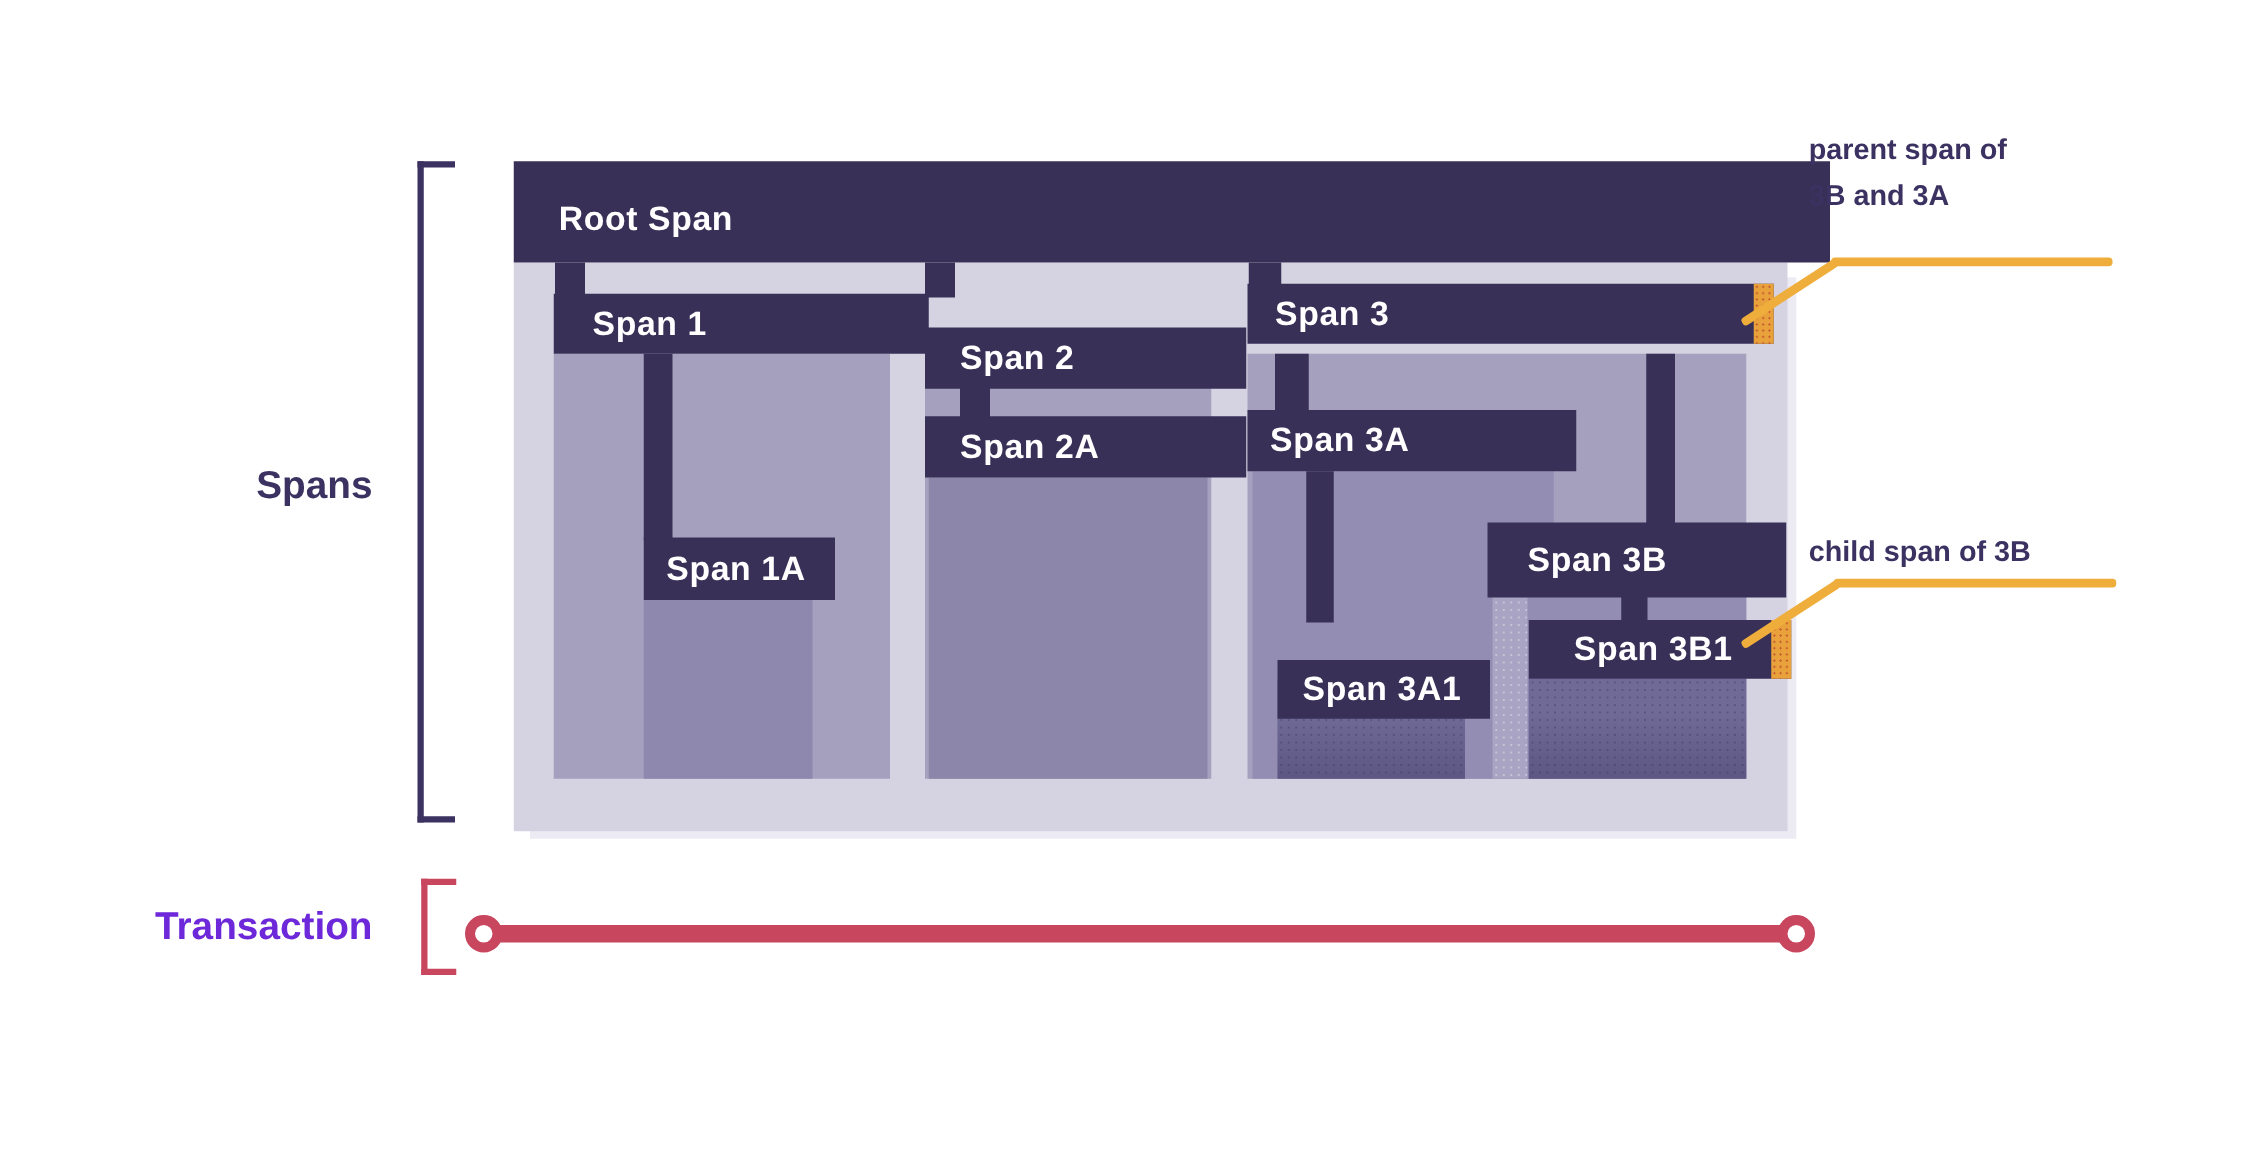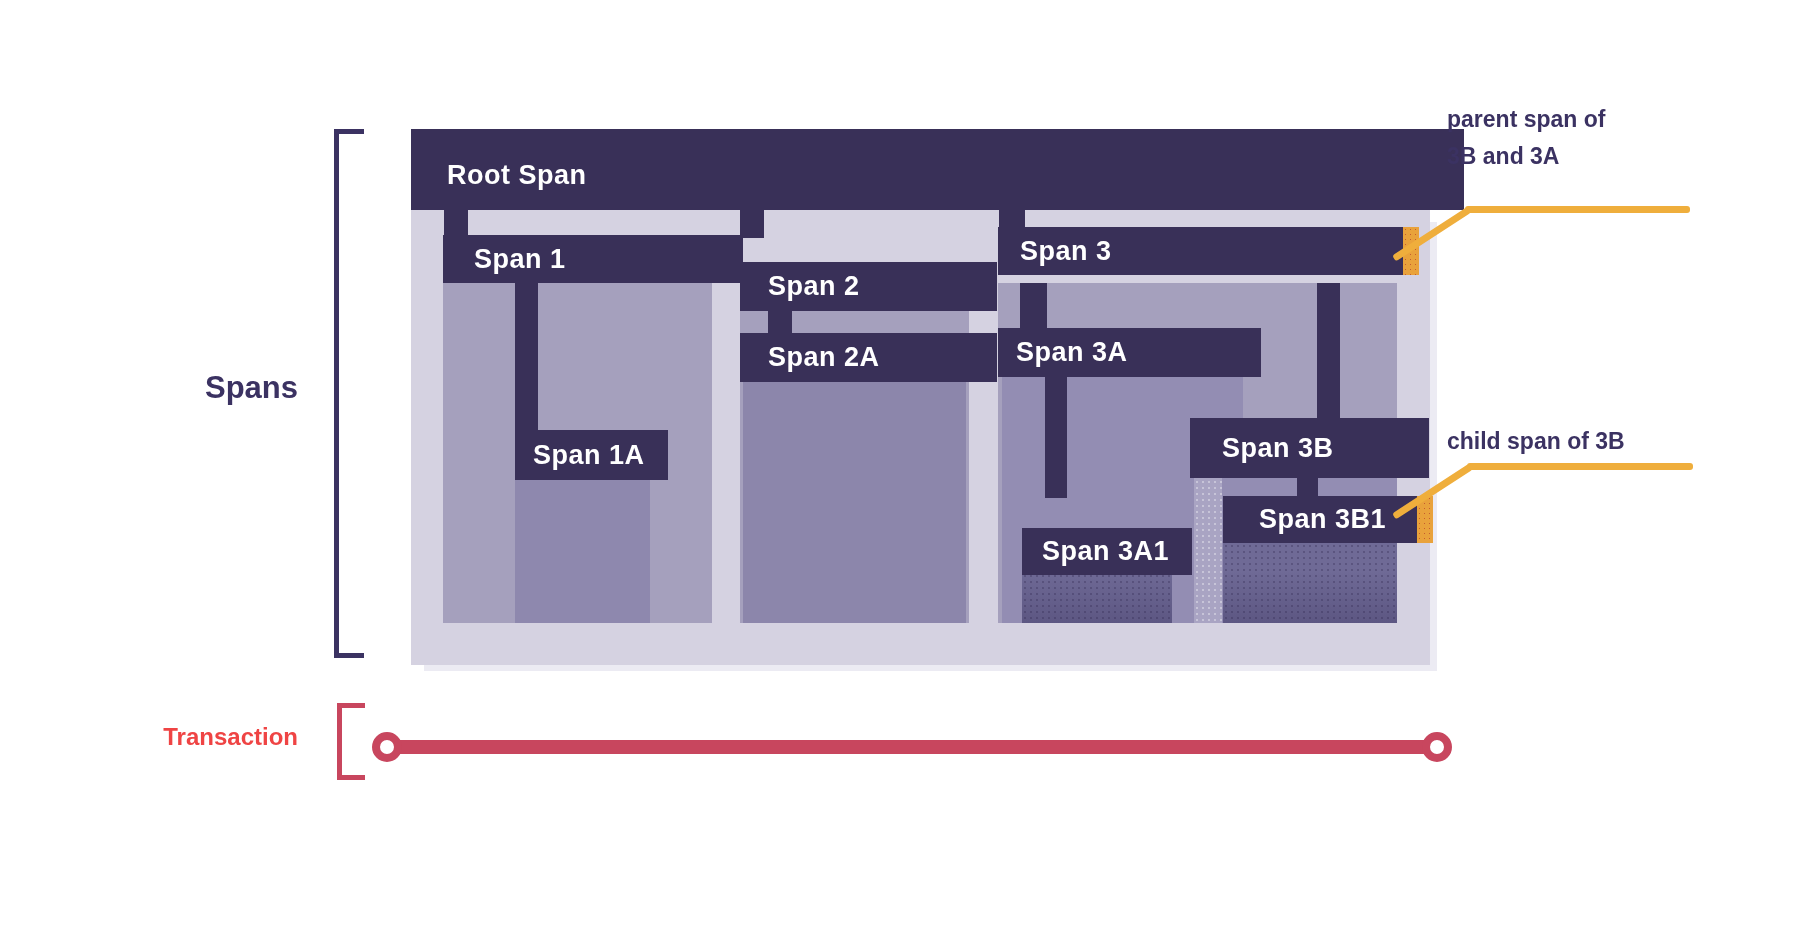--- a/index.html
+++ b/index.html
@@ -43,21 +43,21 @@
   .bracket-navy{
     position:absolute;box-sizing:border-box;
     border-left:5px solid #3B3262;border-top:5px solid #3B3262;border-bottom:5px solid #3B3262;
   }
   .bracket-red{
     position:absolute;box-sizing:border-box;
     border-left:5px solid #C8465E;border-top:5px solid #C8465E;border-bottom:5px solid #C8465E;
   }
   .side-label{position:absolute;font-weight:bold;color:#3B3262;}
   .spans-label{font-size:31px;}
-  .transaction-label{font-size:24px;color:#ef4444;}
+  .transaction-label{font-size:31px;color:#6d28d9;}
   .annotation{position:absolute;font-weight:bold;font-size:23px;line-height:37px;color:#3B3262;white-space:nowrap;}
   .callout{position:absolute;background:#EFAE3C;height:7px;border-radius:3px;}
   .callout-diag{transform-origin:0 50%;transform:rotate(-33deg);}
   .tx-line{position:absolute;background:#C8465E;height:14px;border-radius:7px;}
   .tx-circle{
     position:absolute;width:30px;height:30px;border-radius:50%;
     background:#ffffff;border:8px solid #C8465E;box-sizing:border-box;
   }
 </style>
 </head>

